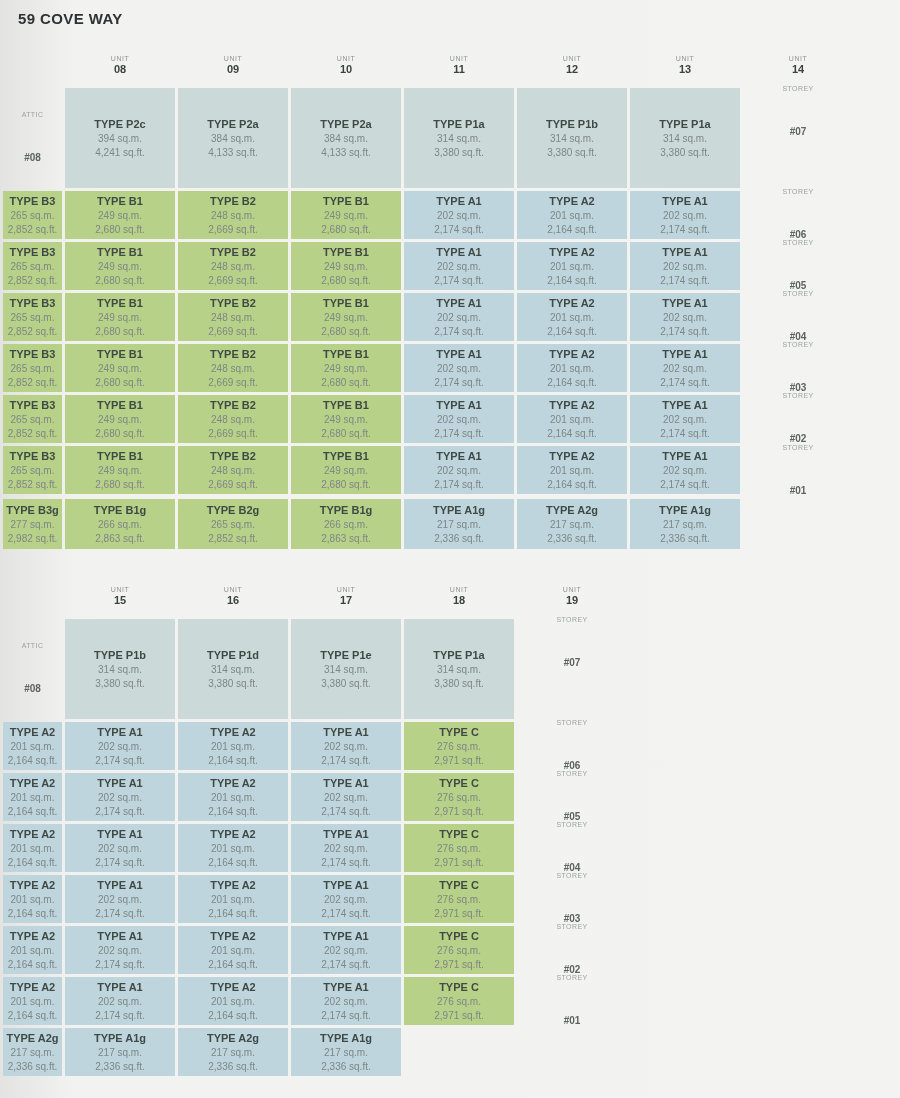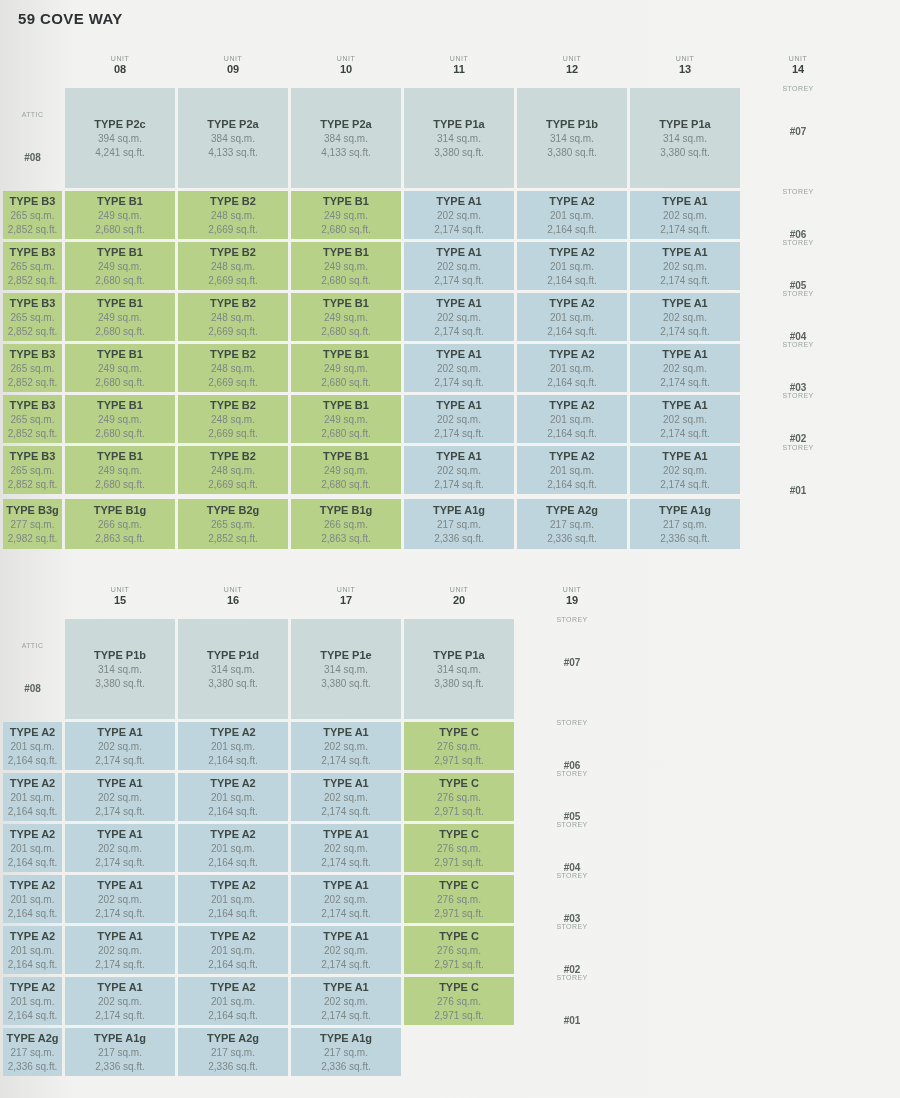--- a/index.html
+++ b/index.html
@@ -417,21 +417,21 @@
       <div class="unit-hdr">
         <span class="unit-word">UNIT</span>
         <span class="unit-num">16</span>
       </div>
       <div class="unit-hdr">
         <span class="unit-word">UNIT</span>
         <span class="unit-num">17</span>
       </div>
       <div class="unit-hdr">
         <span class="unit-word">UNIT</span>
-        <span class="unit-num">20</span>
+        <span class="unit-num">18</span>
       </div>
       <div class="unit-hdr">
         <span class="unit-word">UNIT</span>
         <span class="unit-num">19</span>
       </div>
       <div class="row-label h-attic">
         <span class="floor-word">ATTIC</span>
         <span class="floor-num">#08</span>
       </div>
       <div class="cell h-attic c-attic">

